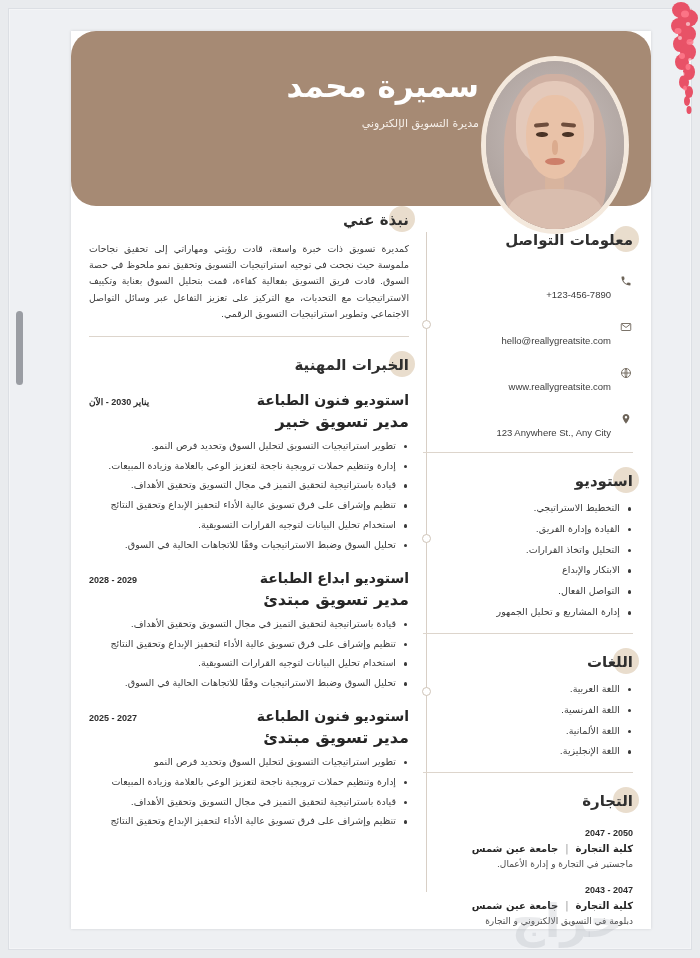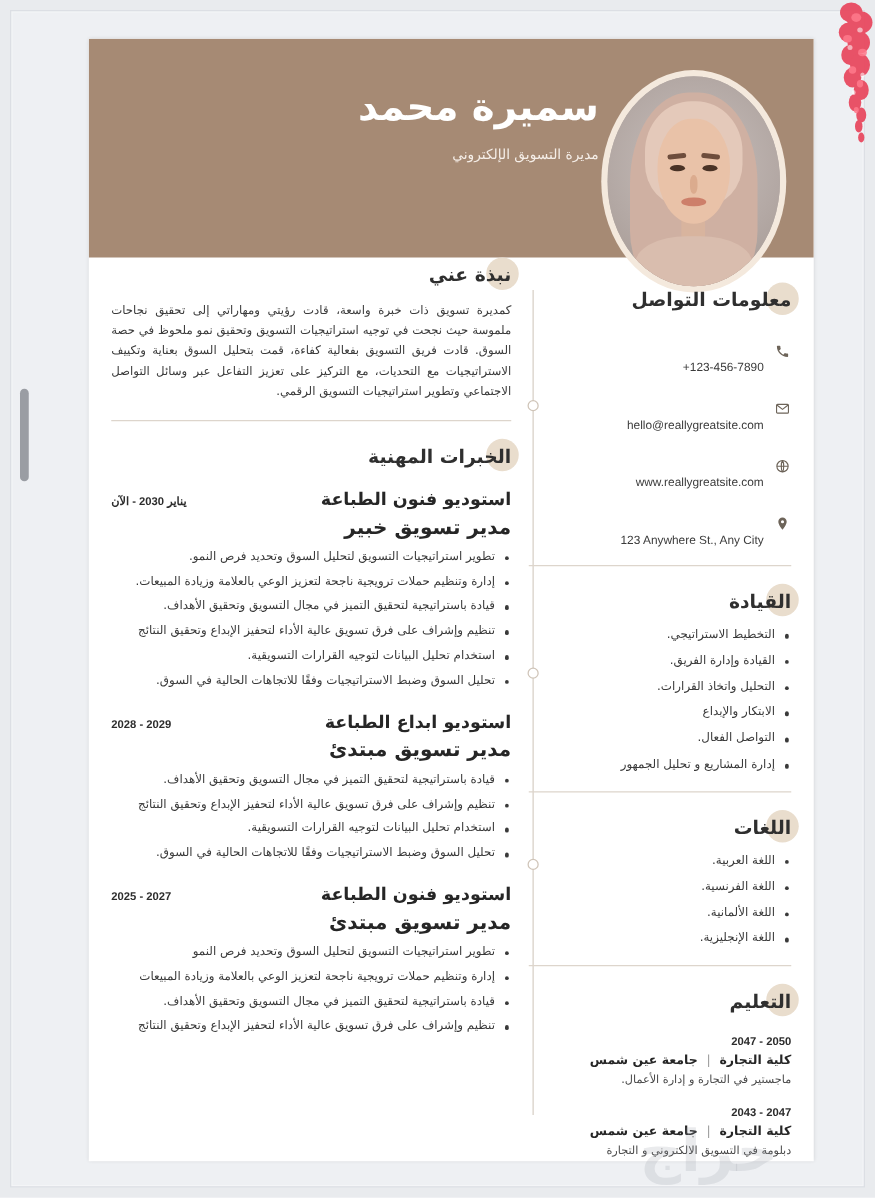--- a/index.html
+++ b/index.html
@@ -52,20 +52,21 @@
     box-shadow: 0 0 3px rgba(0,0,0,0.12);
     overflow: hidden;
   }
 
   
   #header-band {
     position: absolute;
     left: 0; top: 0;
     width: 580px; height: 175px;
     background: #a68a74;
+    border-radius: 25px;
   }
   #name-block {
     position: absolute;
     right: 172px; top: 38px;
     width: 300px;
     text-align: right;
     direction: rtl;
   }
   #full-name {
     font-size: 31px;
@@ -405,21 +406,21 @@
               </span>
               <span class="val">123 Anywhere St., Any City</span>
             </div>
           </div>
 
           <div class="sec-rule"></div>
 
           <div>
             <div class="sec-head">
               <span class="dot"></span>
-              <span class="txt">القيادة</span>
+              <span class="txt">استوديو</span>
             </div>
             <ul class="blist">
               <li>التخطيط الاستراتيجي.</li>
               <li>القيادة وإدارة الفريق.</li>
               <li>التحليل واتخاذ القرارات.</li>
               <li>الابتكار والإبداع</li>
               <li>التواصل الفعال.</li>
               <li>إدارة المشاريع و تحليل الجمهور</li>
             </ul>
           </div>
@@ -437,21 +438,21 @@
               <li>اللغة الألمانية.</li>
               <li>اللغة الإنجليزية.</li>
             </ul>
           </div>
 
           <div class="sec-rule"></div>
 
           <div>
             <div class="sec-head">
               <span class="dot"></span>
-              <span class="txt">التعليم</span>
+              <span class="txt">التجارة</span>
             </div>
 
             <div class="edu" style="margin-top:12px;">
               <div class="edu-years">2047 - 2050</div>
               <div class="edu-line">
                 <span class="edu-faculty">كلية التجارة</span>
                 <span class="edu-sep">|</span>
                 <span class="edu-university">جامعة عين شمس</span>
               </div>
               <div class="edu-degree">ماجستير في التجارة و إدارة الأعمال.</div>

